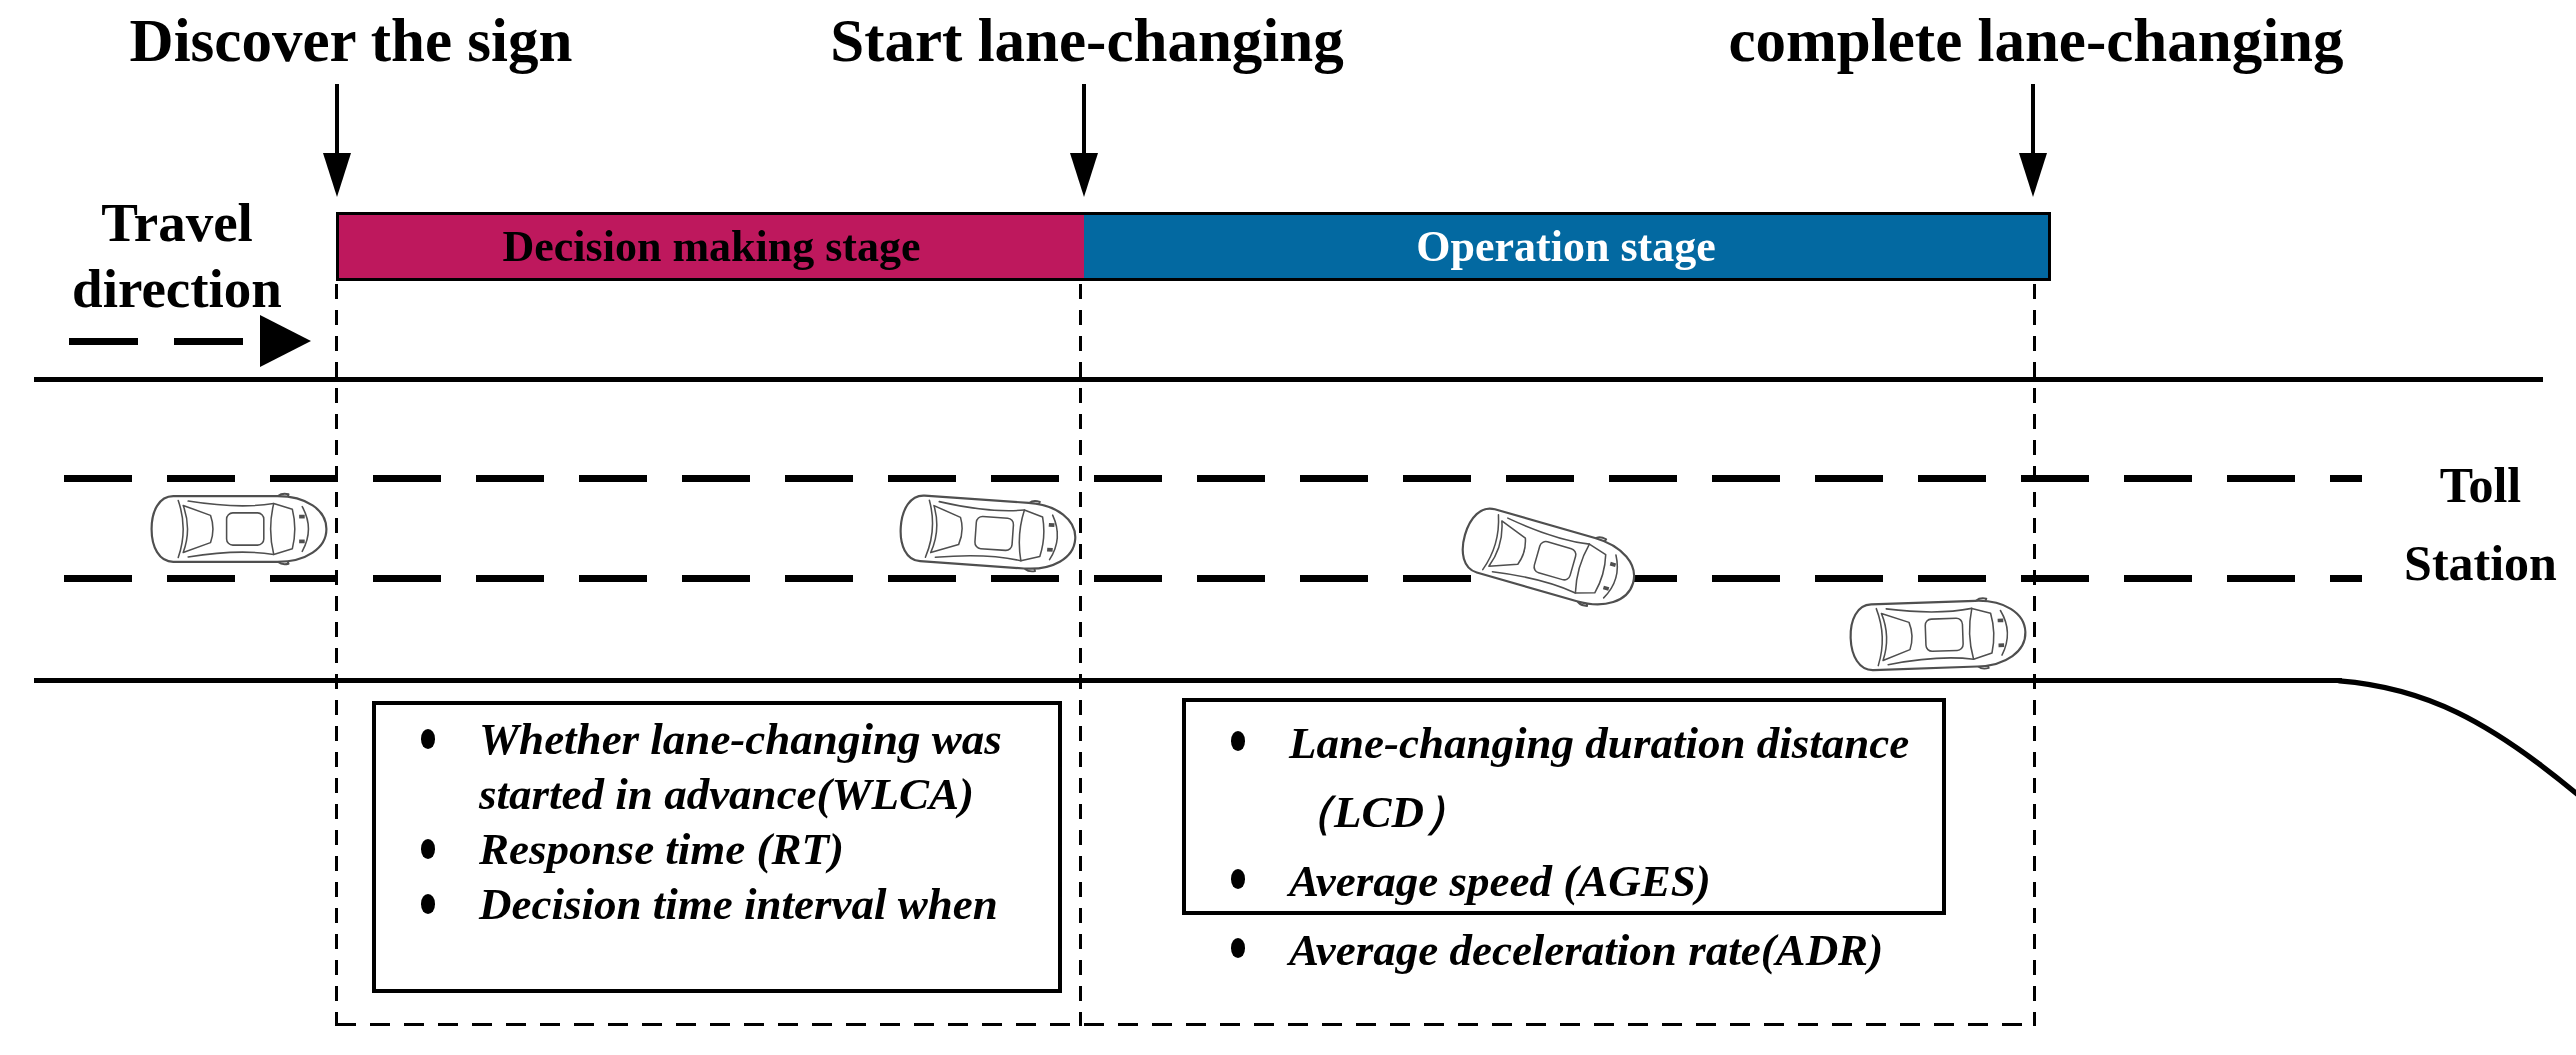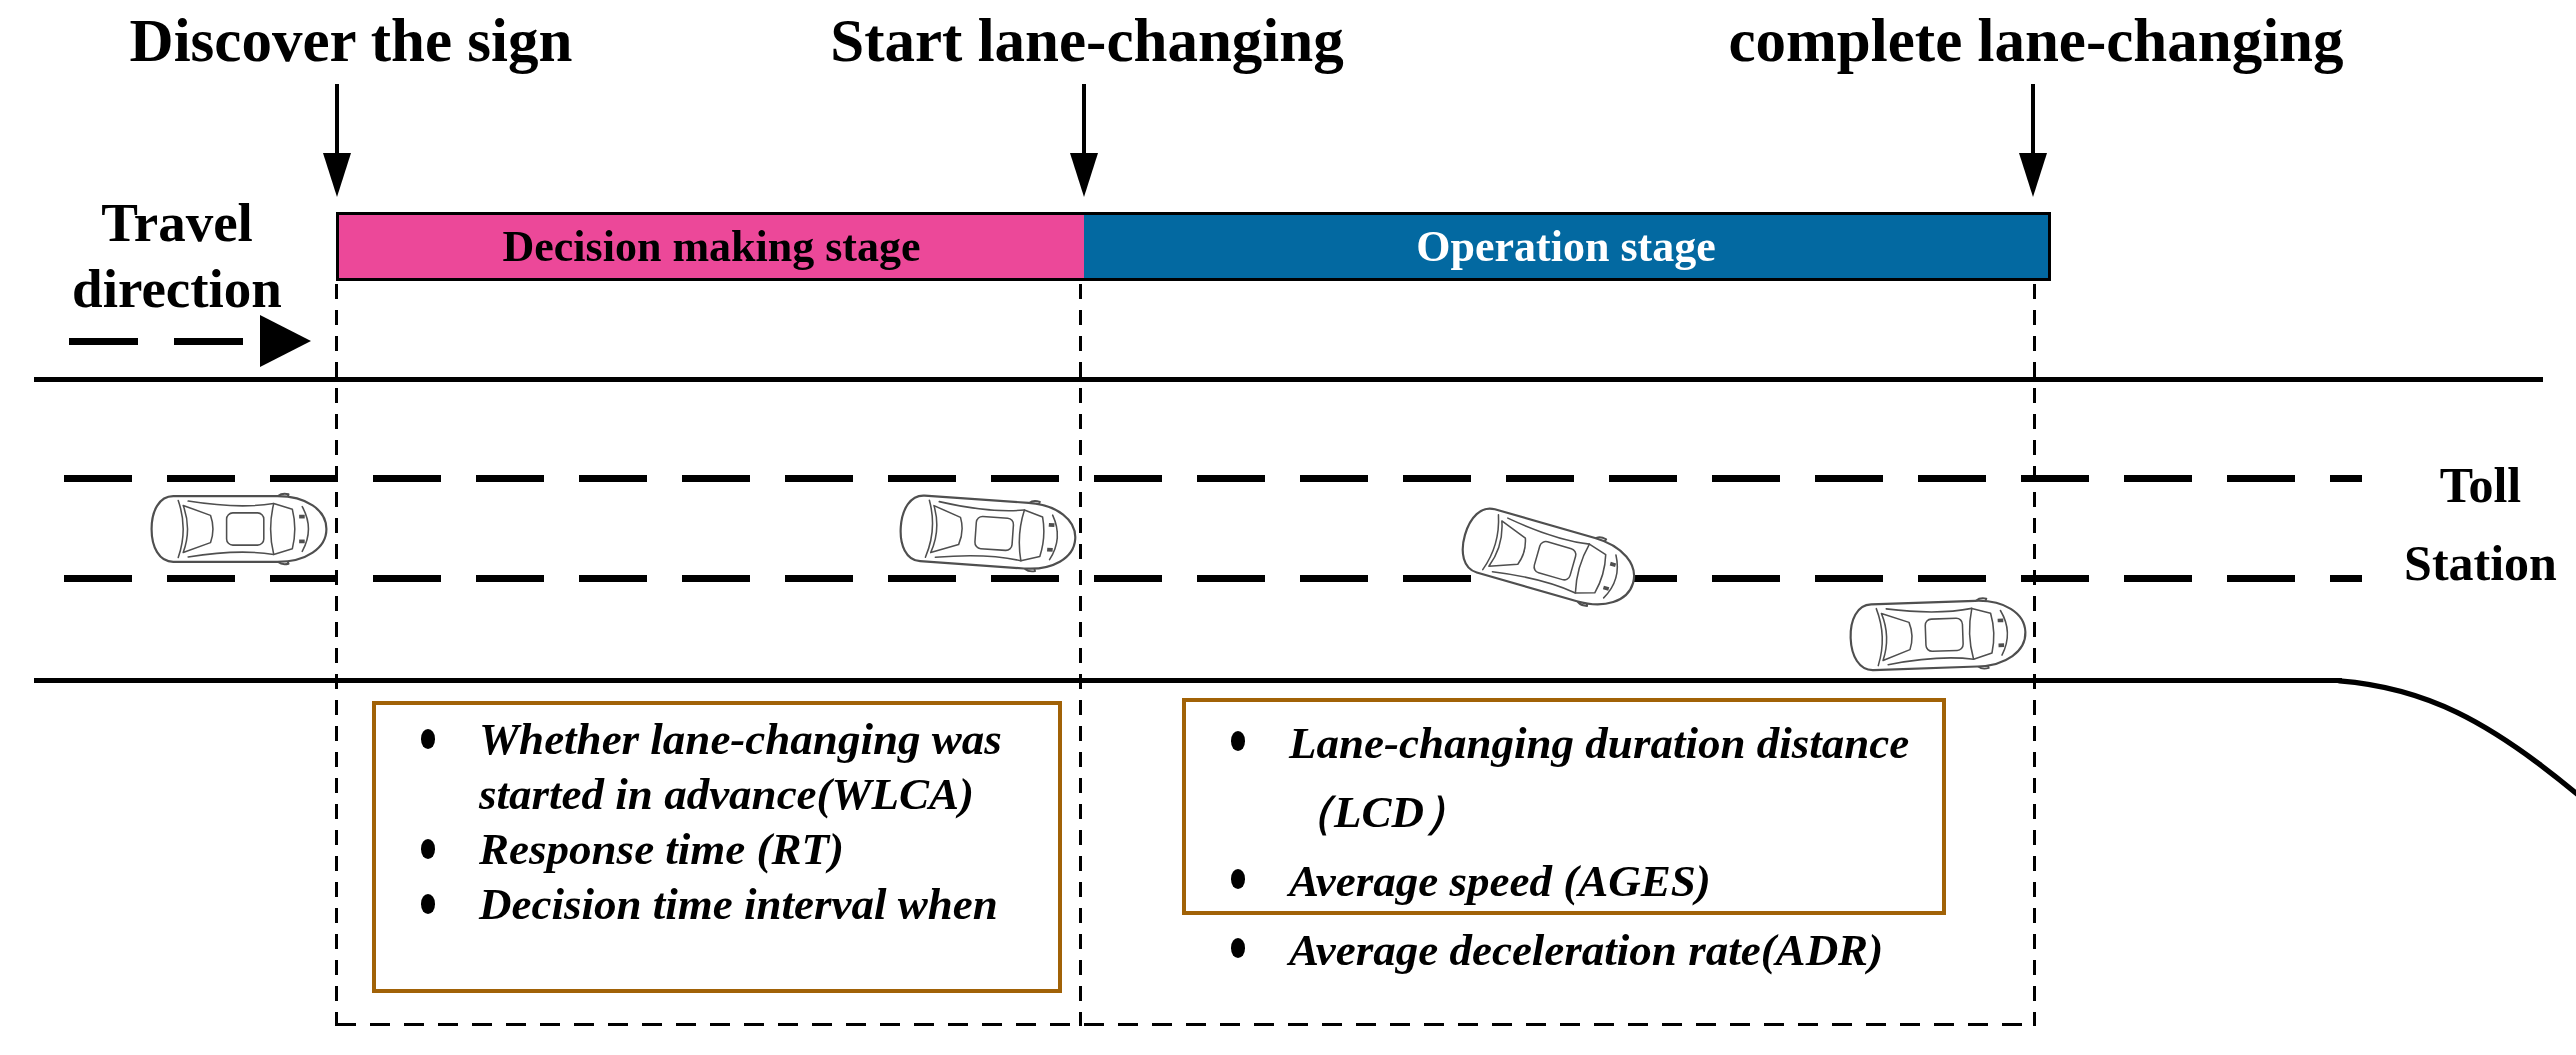--- a/index.html
+++ b/index.html
@@ -40,21 +40,21 @@
   .stage-bar{
     position:absolute;left:312px;top:212px;
     width:1715px;height:69px;
     border:3.3px solid #000;box-sizing:border-box;
     display:flex;
   }
   .stage-seg{
     display:flex;align-items:center;justify-content:center;
     font-weight:bold;font-size:44px;white-space:nowrap;
   }
-  .stage-seg.decision{width:745px;background:#ec4899;color:#000;}
+  .stage-seg.decision{width:745px;background:#be185d;color:#000;}
   .stage-seg.operation{flex:1;background:#0369a1;color:#fff;}
 
   
   .travel-label{
     position:absolute;left:26px;top:190px;width:254px;
     text-align:center;font-weight:bold;font-size:55px;line-height:66px;
   }
   .travel-dash{position:absolute;height:7.3px;background:#000;}
   .travel-head{
     position:absolute;width:0;height:0;
@@ -85,21 +85,21 @@
     text-align:center;font-weight:bold;font-size:50px;line-height:78px;
     background:#fff;
   }
 
   
   .car{position:absolute;width:186px;height:78px;color:#4f4f4f;}
 
   
   .metric-box{
     position:absolute;background:#fff;
-    border:4px solid #a16207;box-sizing:border-box;
+    border:4px solid #000000;box-sizing:border-box;
     padding:6.6px 6.6px;
   }
   .metric-box.left{left:348px;top:701px;width:690px;height:292px;}
   .metric-box.right{left:1158px;top:698px;width:764px;height:217px;}
   .metric-item{display:flex;align-items:flex-start;}
   .bullet{
     flex:none;width:14.5px;height:20px;background:#000;border-radius:50%;
     margin-left:38px;
   }
   .metric-box.left  .bullet{margin-top:17px;}

